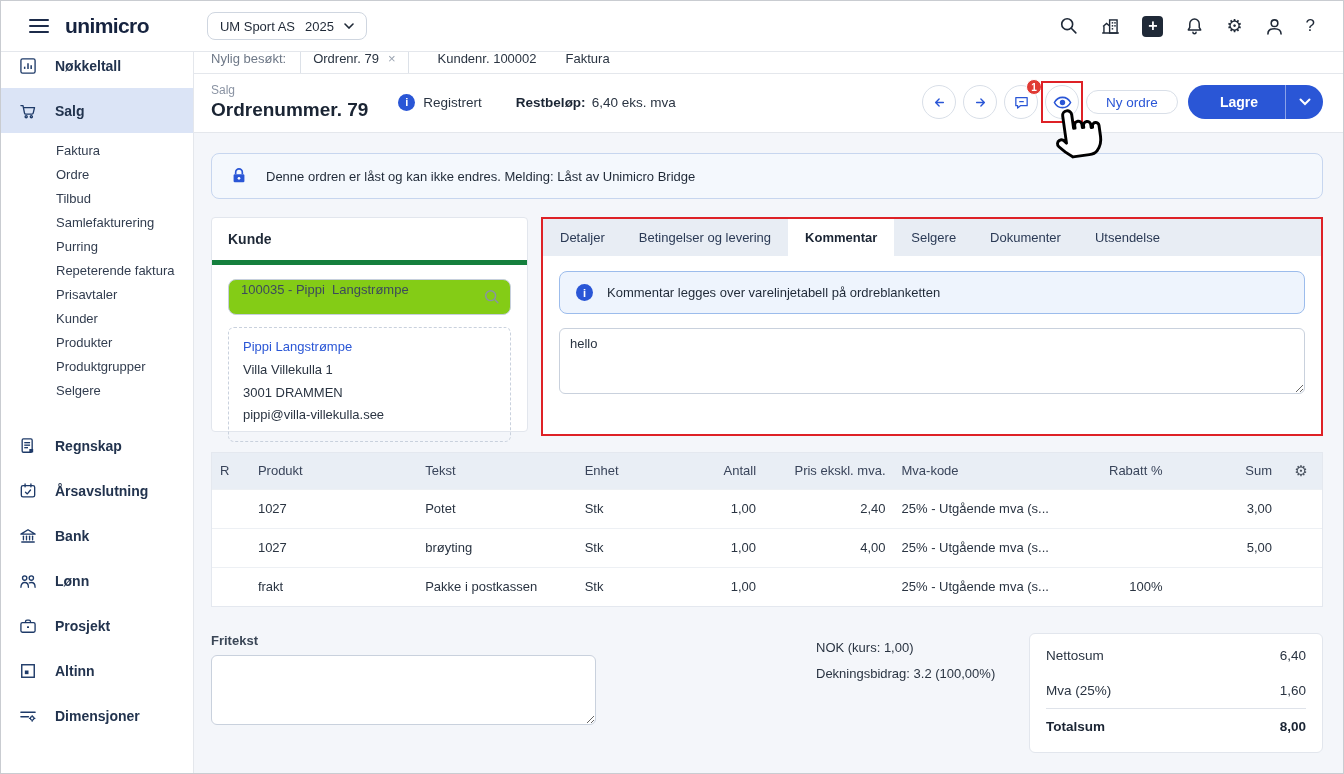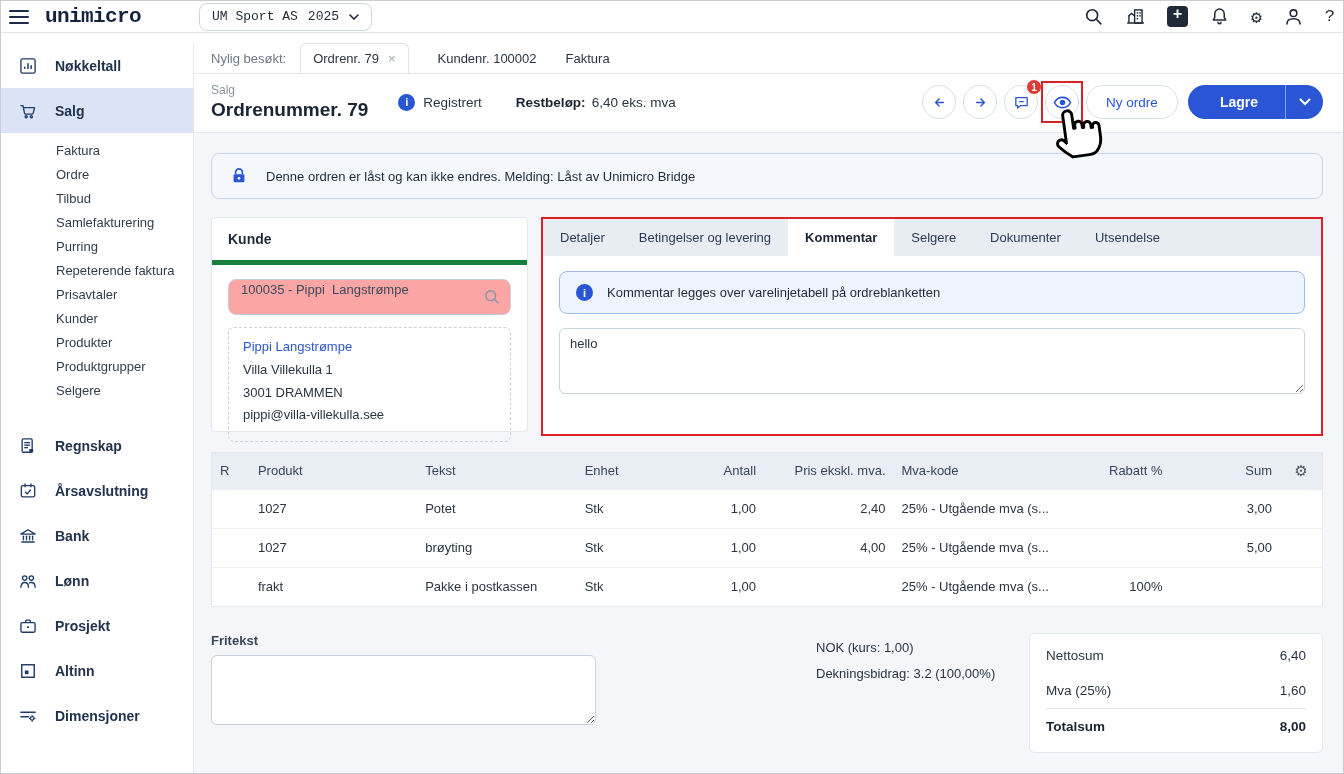--- a/index.html
+++ b/index.html
@@ -5,22 +5,22 @@
   * { box-sizing: border-box; }
   html,body { margin:0; padding:0; }
   body {
     width:1344px; height:774px; position:relative; overflow:hidden;
     background:#fff; border:1px solid #c9ccd1;
     font-family:"Liberation Sans", sans-serif; color:#2a3442;
   }
   svg { display:block; }
 
   
-  .topbar { height:32px; background:#fff; border-bottom:1px solid #e4e7ec;
-            display:flex; align-items:center; padding:0 8px; position:relative; z-index:20;font-family:Liberation Mono, monospace; }
+  .topbar { height:51px; background:#fff; border-bottom:1px solid #e4e7ec;
+            display:flex; align-items:center; padding:0 28px; position:relative; z-index:20; }
   .hamb { width:20px; display:flex; flex-direction:column; gap:4px; cursor:pointer; }
   .hamb span { height:2px; background:#1c2b4a; border-radius:1px; }
   .logo { margin-left:16px; font-size:21px; font-weight:700; letter-spacing:-0.6px; color:#16233f; }
   .company-select { margin-left:58px; height:28px; border:1px solid #cfd6e0; border-radius:8px;
                     display:flex; align-items:center; gap:10px; padding:0 12px; font-size:13px;
                     color:#1f2937; background:#fff; }
   .company-select b { font-weight:400; }
   .topbar-icons { margin-left:auto; display:flex; align-items:center; gap:21px; }
   .tb-icon { display:flex; align-items:center; justify-content:center; cursor:pointer; }
   .add-tile { width:21px; height:21px; background:#1f2937; border-radius:4px; color:#fff;
@@ -64,42 +64,42 @@
   .circle-btn { width:34px; height:34px; border-radius:50%; border:1px solid #d9dfe8; background:#fff;
                 display:flex; align-items:center; justify-content:center; position:relative; cursor:pointer; }
   .badge { position:absolute; top:-7px; right:-5px; min-width:16px; height:16px; border-radius:8px;
            background:#e03a34; color:#fff; font-size:10px; font-weight:700; border:1px solid #fff;
            display:flex; align-items:center; justify-content:center; padding:0 3px; }
   .eye-wrap { position:relative; }
   .eye-annot { position:absolute; left:-4px; top:-4px; width:42px; height:42px;
                border:2px solid #de2126; pointer-events:none; z-index:7; }
   .hand-cursor { position:absolute; left:-2px; top:15px; z-index:60; pointer-events:none;
                  transform:rotate(-8deg); }
-  .btn-outline { height:34px; border-radius:17px; border:1px solid #d9dfe8; background:#fff;
+  .btn-outline { height:24px; border-radius:17px; border:1px solid #d9dfe8; background:#fff;
                  color:#2a56d6; font-size:13.5px; padding:0 19px; display:flex; align-items:center;
                  cursor:pointer; white-space:nowrap; }
   .btn-primary { height:34px; border-radius:17px; background:#2a56d6; color:#fff; display:flex;
                  align-items:center; overflow:hidden; cursor:pointer; margin-left:3px; }
   .btn-primary .lbl { padding:0 27px 0 32px; font-size:14px; font-weight:700; }
   .btn-primary .split { width:1px; align-self:stretch; background:rgba(255,255,255,.45); }
   .btn-primary .chev { width:37px; display:flex; justify-content:center; }
 
   .content { flex:1; padding:20px 20px 0 17px; overflow:hidden; }
 
   .lock-banner { height:46px; background:#f4f8fd; border:1px solid #c7d6ef; border-radius:8px;
                  display:flex; align-items:center; gap:17px; padding:0 17px; font-size:13px;
                  color:#1f2937; margin-bottom:18px; }
 
   .panels-row { display:flex; gap:13px; align-items:flex-start; margin-bottom:16px; }
   .customer-card { width:317px; background:#fff; border:1px solid #e2e6ed; border-radius:4px; height:215px; }
   .card-head { padding:13px 16px; font-size:14px; font-weight:700; color:#1f2937; border-bottom:5px solid #15803d; }
   .card-body { padding:14px 16px; }
   .search-field { position:relative; }
   .search-field input { width:100%; height:36px; border:1px solid #c6cfdc; border-radius:8px;
-                        padding:0 34px 16px 12px; font-size:13px; color:#3d4a5c; background:#fca5a5;
+                        padding:0 34px 16px 12px; font-size:13px; color:#3d4a5c; background:#84cc16;
                         font-family:inherit; outline:none; }
   .search-field .mag { position:absolute; right:10px; top:9px; }
   .contact-box { margin-top:12px; border:1px dashed #c9d1dd; border-radius:6px;
                  padding:8px 14px 14px; font-size:13px; color:#2a3442; line-height:1.75; }
   .contact-name { color:#2a56d6; cursor:pointer; }
 
   .tabs-annot { flex:1; border:2px solid #de2126; background:#5eead4; height:219px; }
   .tabs-card { height:100%; display:flex; flex-direction:column; }
   .tab-bar { display:flex; background:#e8edf4; flex:none; }
   .tab { padding:11px 17px; font-size:13px; color:#2b3a55; cursor:pointer; white-space:nowrap; }

